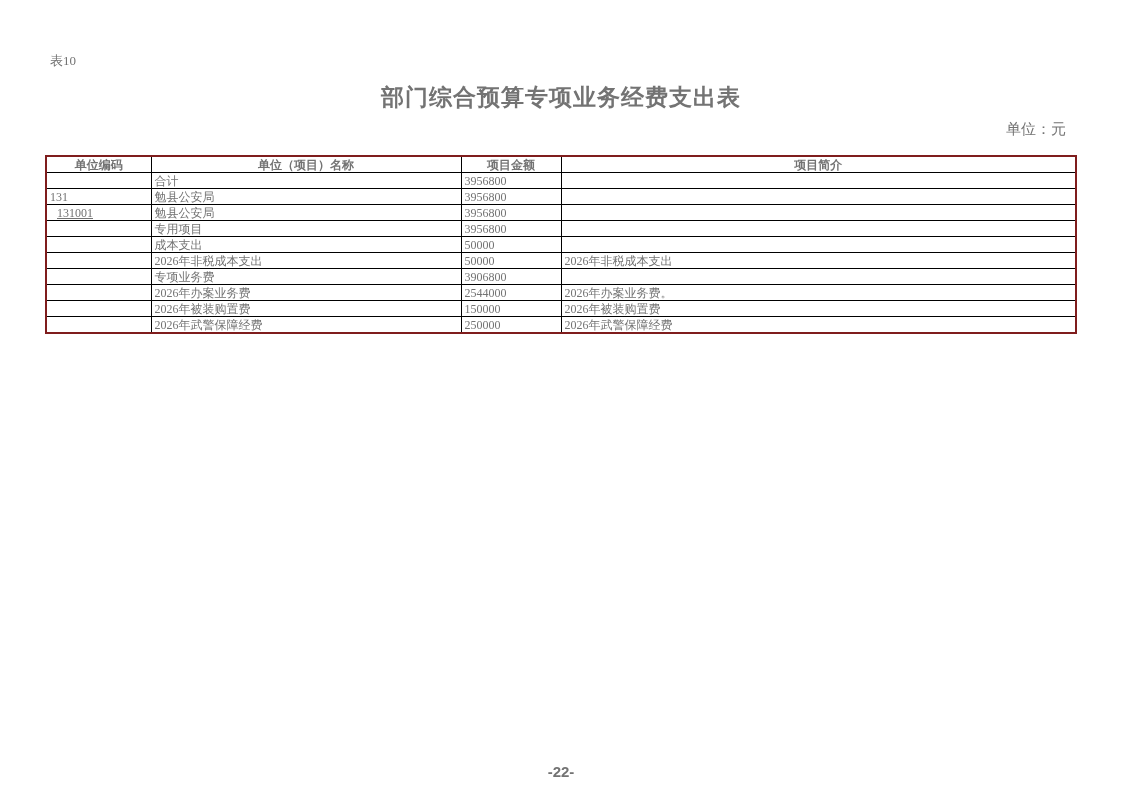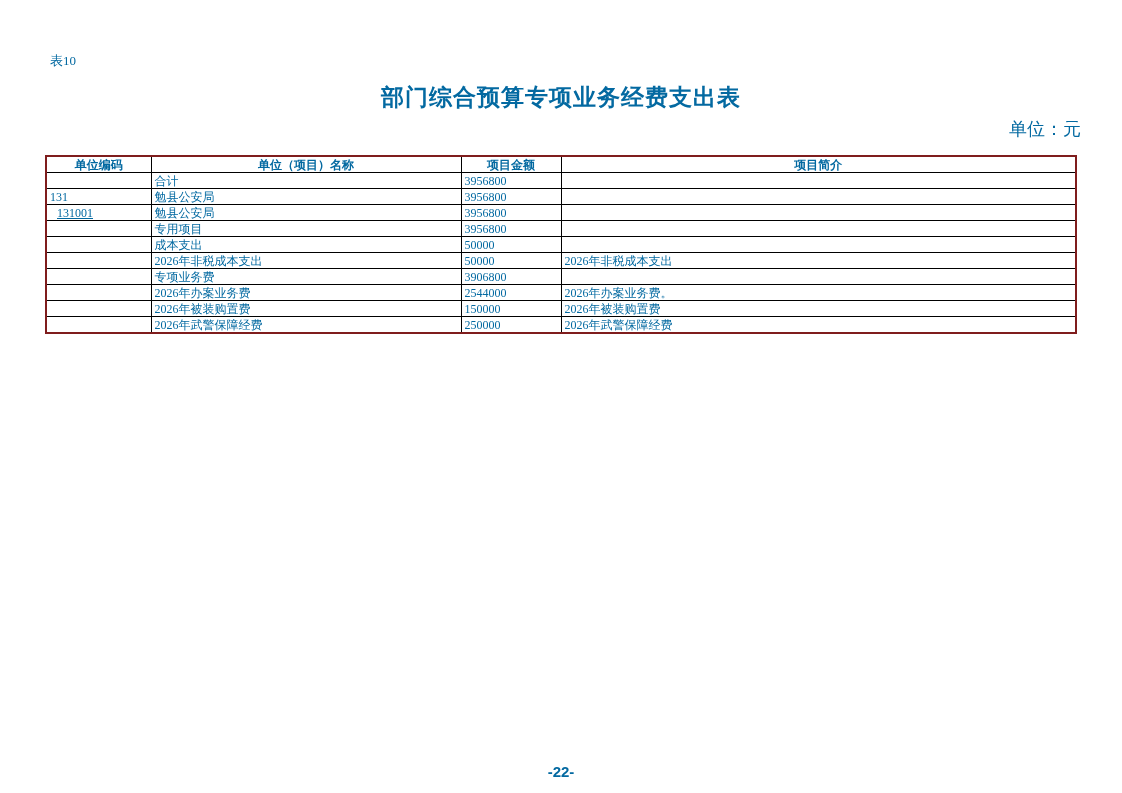--- a/index.html
+++ b/index.html
@@ -5,21 +5,21 @@
   html, body {
     margin: 0;
     padding: 0;
     background: #ffffff;
   }
   .page {
     position: relative;
     width: 1122px;
     height: 793px;
     background: #ffffff;
-    color: #0369a1;
+    color: #737373;
     font-family: "Liberation Serif", "DejaVu Serif", serif;
     overflow: hidden;
   }
   .sheet-label {
     position: absolute;
     left: 50px;
     top: 53px;
     font-size: 13px;
     line-height: 15px;
   }
@@ -29,25 +29,25 @@
     top: 84px;
     width: 100%;
     text-align: center;
     font-size: 23px;
     font-weight: bold;
     letter-spacing: 1px;
     line-height: 28px;
   }
   .unit-note {
     position: absolute;
-    left: 51px;
+    left: 36px;
     top: 119px;
     width: 1030px;
     text-align: right;
-    font-size: 18px;
+    font-size: 15px;
     line-height: 20px;
   }
   table.budget-table {
     position: absolute;
     left: 45px;
     top: 155px;
     width: 1030px;
     border-collapse: collapse;
     table-layout: fixed;
     border: 2px solid #7f1d1d;

